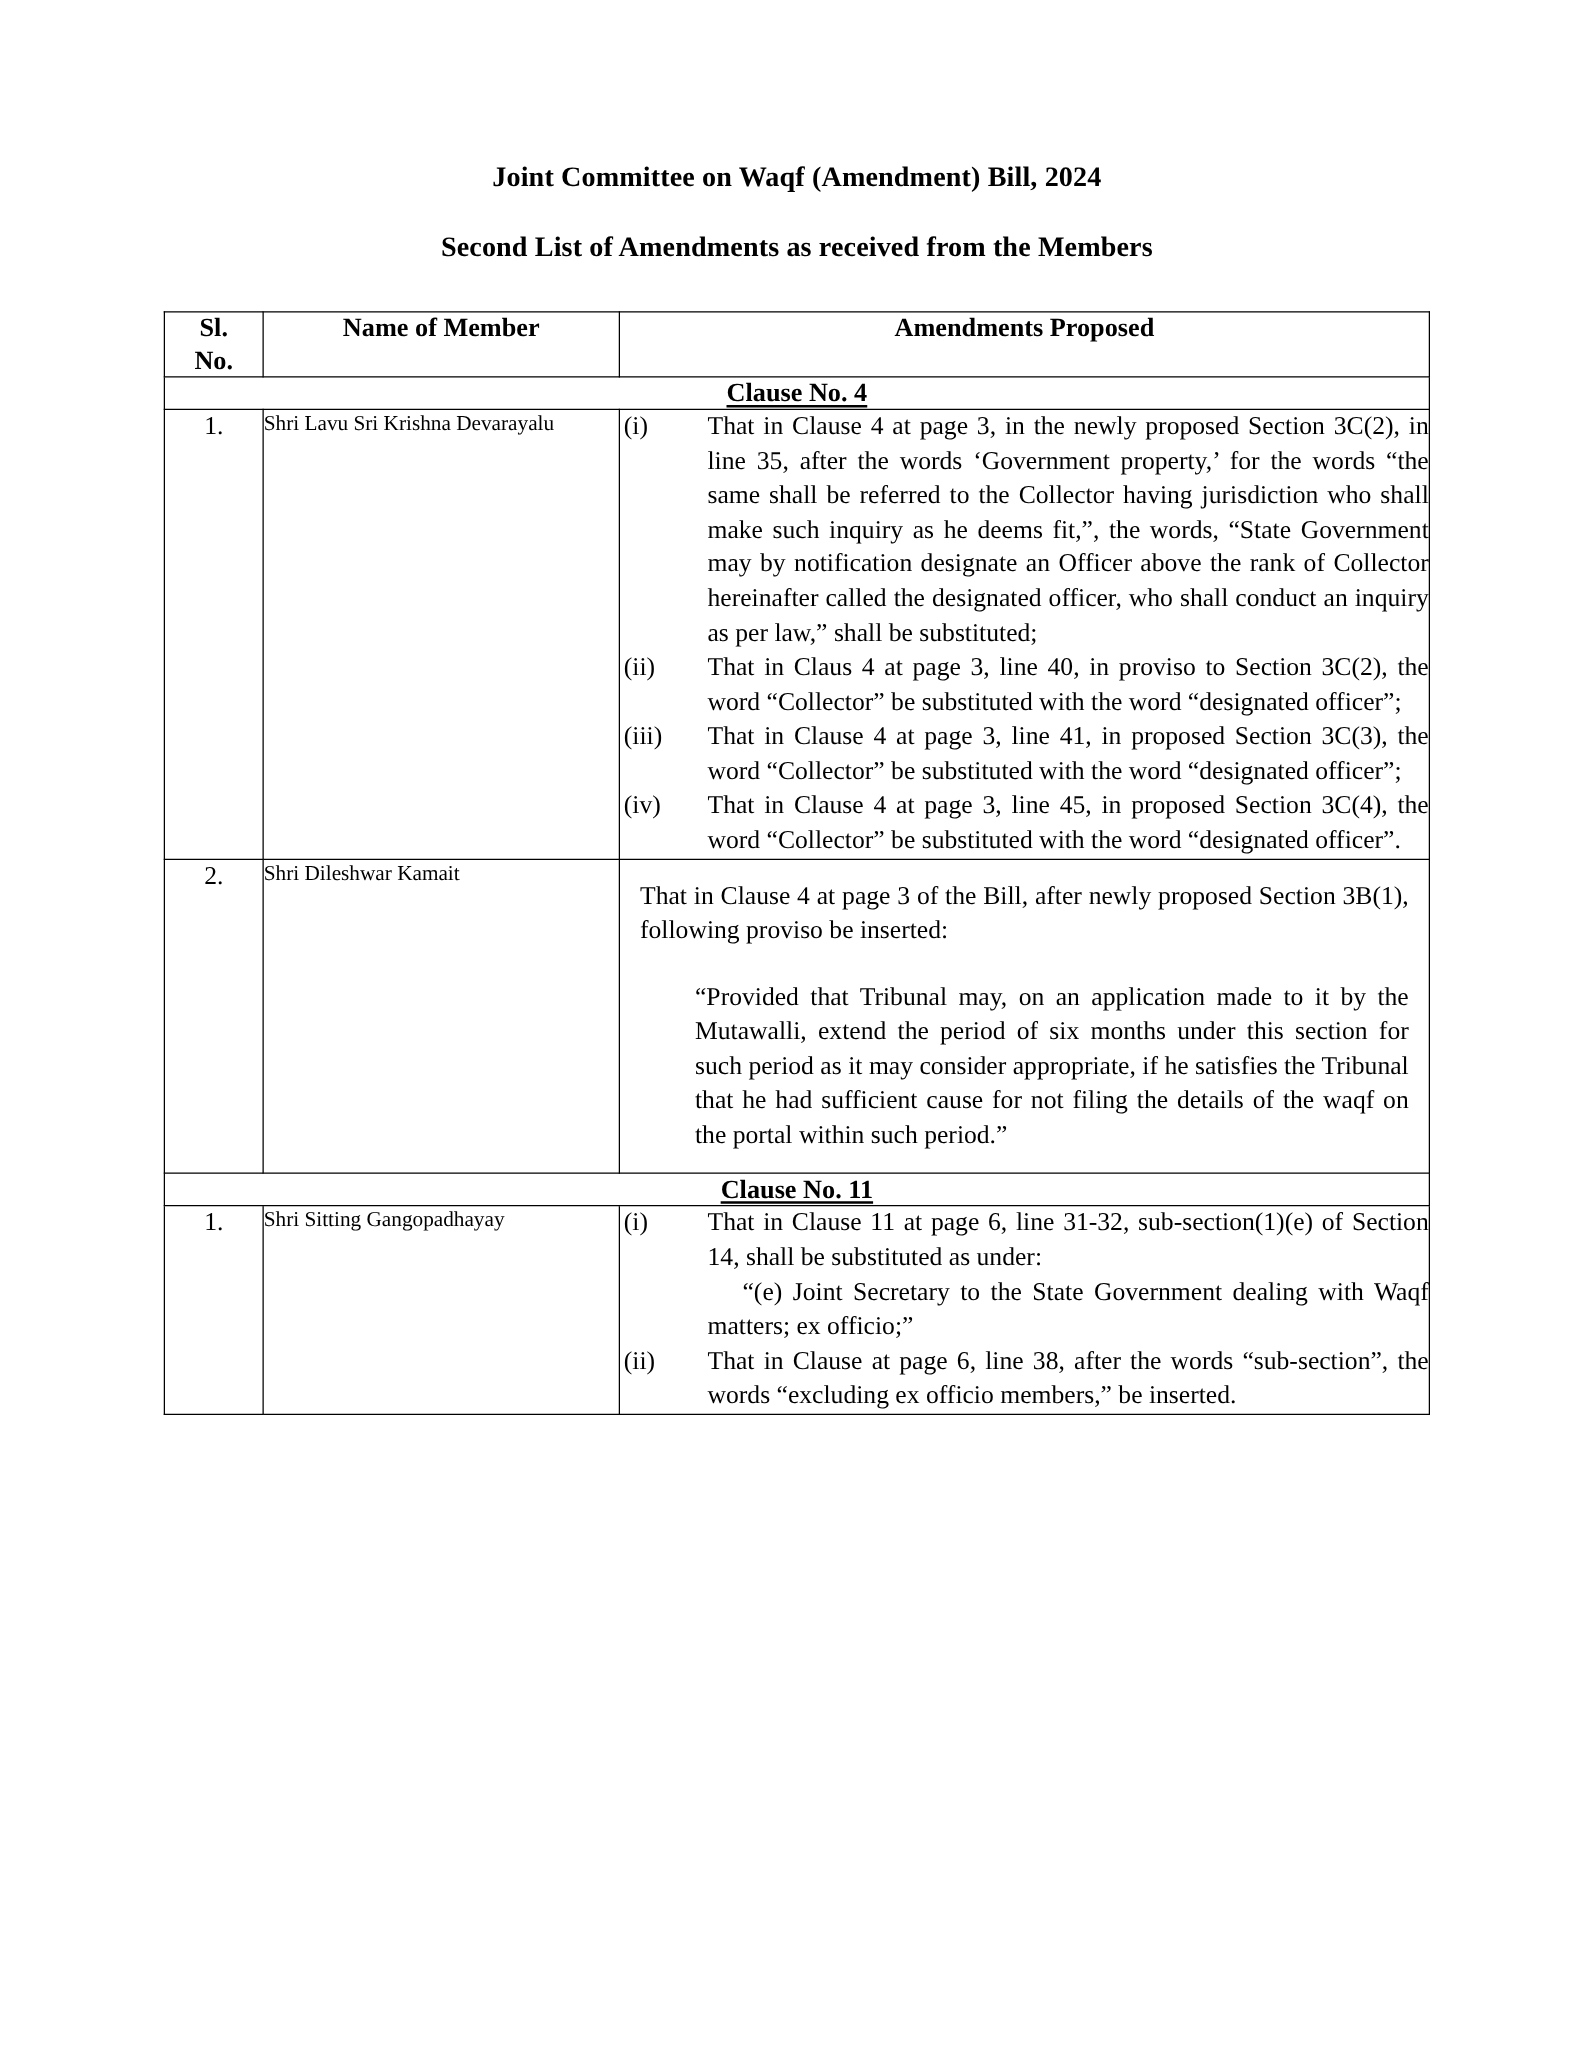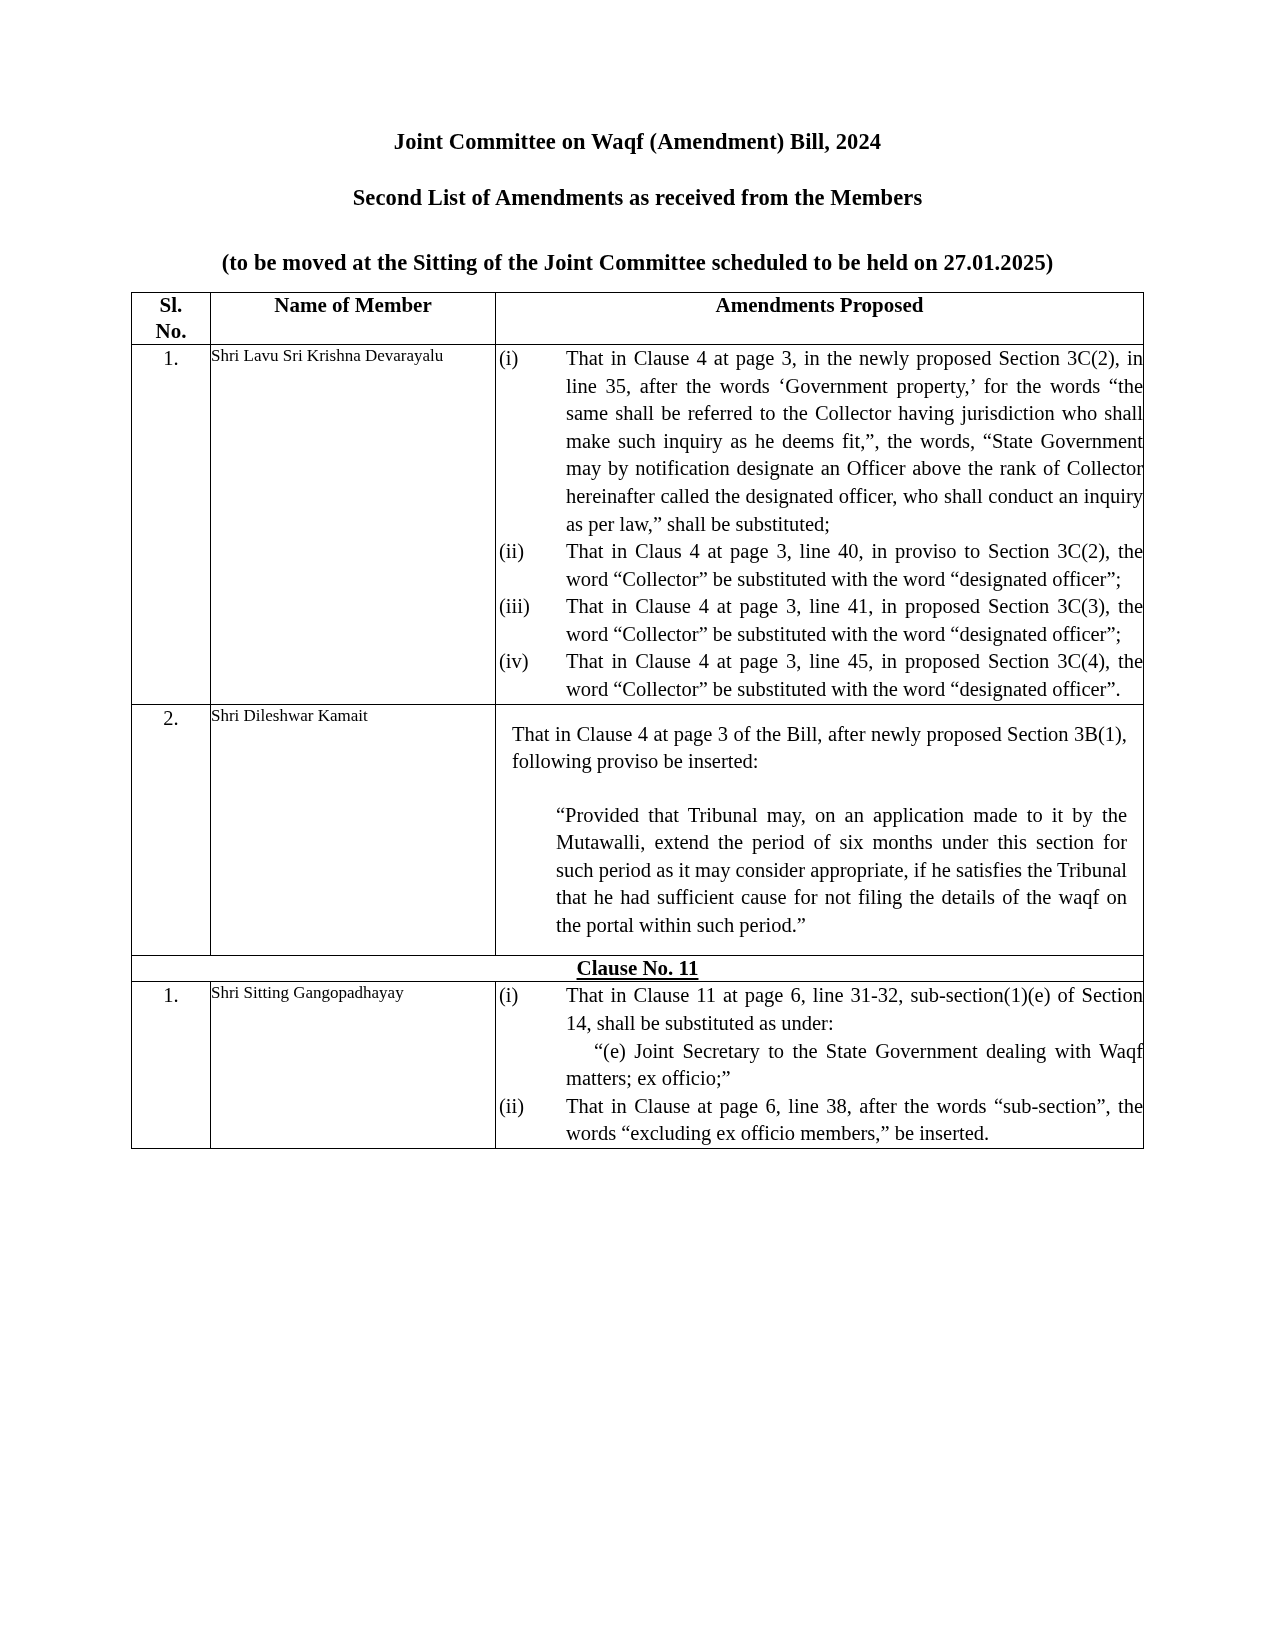--- a/index.html
+++ b/index.html
@@ -152,39 +152,43 @@
   }
 </style>
 </head>
 <body>
 
 <div class="page">
 
   <div class="heading-block">
     <div class="doc-title">Joint Committee on Waqf (Amendment) Bill, 2024</div>
     <div class="doc-subtitle">Second List of Amendments as received from the Members</div>
-    <div class="doc-note">(to be moved at the Sitting of the Joint Committee scheduled to be held on 27.01.2025)</div>
   </div>
 
   <table class="amend-table">
     <colgroup>
       <col class="c-sl">
       <col class="c-name">
       <col class="c-amend">
     </colgroup>
     <tbody>
       <tr>
         <td class="th-cell th-sl">
           <div>Sl.</div>
           <div>No.</div>
         </td>
         <td class="th-cell">Name of Member</td>
         <td class="th-cell th-amend">Amendments Proposed</td>
       </tr>
 
+      <tr>
+        <td class="clause-band" colspan="3">
+          <span>Clause No. 4</span>
+        </td>
+      </tr>
 
       <tr>
         <td class="cell-sl">1.</td>
         <td class="cell-name">Shri Lavu Sri Krishna Devarayalu</td>
         <td class="cell-amend">
           <ol class="roman-list">
             <li>
               <span class="marker">(i)</span>
               <span>That in Clause 4 at page 3, in the newly proposed Section 3C(2), in line 35, after the words ‘Government property,’ for the words “the same shall be referred to the Collector having jurisdiction who shall make such inquiry as he deems fit,”, the words, “State Government may by notification designate an Officer above the rank of Collector hereinafter called the designated officer, who shall conduct an inquiry as per law,” shall be substituted;</span>
             </li>

